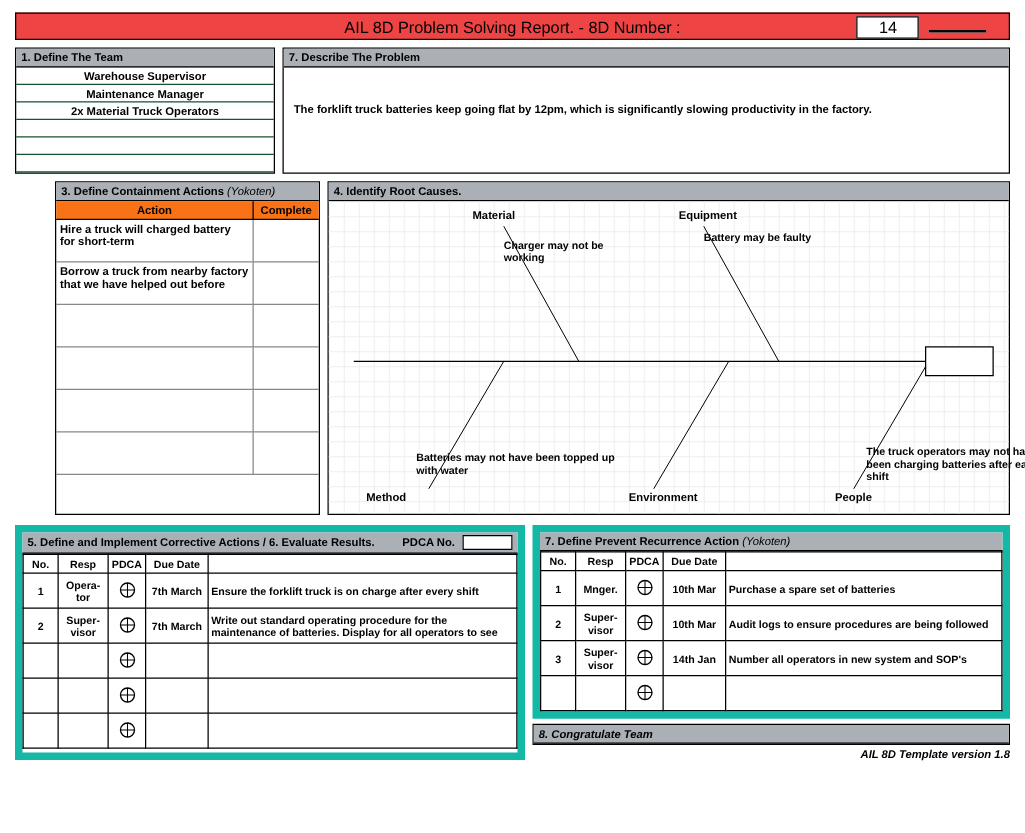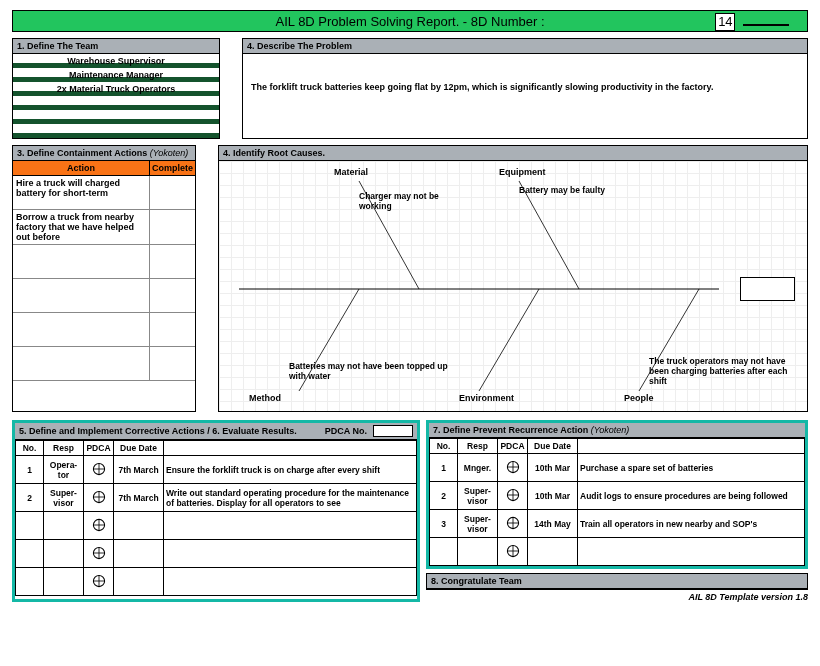--- a/index.html
+++ b/index.html
@@ -1,56 +1,56 @@
 <!DOCTYPE html>
 <html><head>
 <meta charset="utf-8">
 <style>
   * { box-sizing: border-box; margin: 0; padding: 0; }
   body { font-family: Arial, sans-serif; font-size: 9px; background: #fff; width: 820px; }
   .page { width: 820px; padding: 10px 12px; }
-  .title-bar { border: 1px solid #000; background: #22c55e; height: 22px; line-height: 22px; text-align: center; font-size: 13px; position: relative; }
+  .title-bar { border: 1px solid #000; background: #ef4444; height: 22px; line-height: 22px; text-align: center; font-size: 13px; position: relative; }
   .title-bar .numbox { position: absolute; right: 16px; top: 2px; height: 16px; line-height: 16px; }
-  .title-bar .numbox .num { display: inline-block; border: 1px solid #000; background: #fff; width: 20px; text-align: center; margin: 0 2px; }
-  .row { display: flex; gap: 22px; margin-top: 6px; }
+  .title-bar .numbox .num { display: inline-block; border: 1px solid #000; background: #fff; width: 50px; text-align: center; margin: 0 2px; }
+  .row { display: flex; gap: 6px; margin-top: 6px; }
   .panel { border: 1px solid #000; }
   .panel > .phead { background: #aab0b6; border-bottom: 1px solid #000; font-weight: bold; padding: 2px 4px; font-size: 9px; }
   .ital { font-style: italic; font-weight: normal; }
   .teambox { width: 208px; }
   .teambox .teamlist { }
-  .teambox .teamrow { border-bottom: 5px solid #14532d; text-align: center; height: 14px; line-height: 14px; font-weight: bold; }
+  .teambox .teamrow { border-bottom: 1px solid #14532d; text-align: center; height: 14px; line-height: 14px; font-weight: bold; }
   .descbox { flex: 1; }
   .descbox .desctext { padding: 28px 8px; font-weight: bold; }
-  .containbox { width: 184px; }
+  .containbox { width: 212px; margin-left: 32px; }
   .containbox table { width: 100%; border-collapse: collapse; }
   .containbox th { background: #f97316; border-bottom: 1px solid #000; border-right: 1px solid #000; font-weight: bold; text-align: center; padding: 2px; }
   .containbox th:last-child { border-right: none; }
   .containbox td { border-bottom: 1px solid #888; border-right: 1px solid #888; padding: 2px 3px; font-weight: bold; height: 34px; vertical-align: top; }
   .containbox td:last-child { border-right: none; }
   .fishbox { flex: 1; position: relative; }
   .fishbox .fisharea { position: relative; height: 250px; background-image: linear-gradient(#eee 1px, transparent 1px), linear-gradient(90deg, #eee 1px, transparent 1px); background-size: 12px 12px; padding-left: 40px; }
   .fishlabel { position: absolute; font-weight: bold; }
   .fishnote { position: absolute; font-weight: bold; width: 140px; font-size: 8.5px; }
   .fishhead { position: absolute; right: 12px; top: 116px; width: 55px; height: 24px; border: 1px solid #000; background: #fff; }
   svg.fishsvg { position: absolute; left: 0; top: 0; width: 100%; height: 100%; pointer-events: none; }
   .actgrid { display: flex; gap: 6px; margin-top: 8px; }
-  .actpanel { border: 3px solid #14b8a6; }
+  .actpanel { border: 6px solid #14b8a6; }
   .actpanel .phead { background: #aab0b6; border-bottom: 1px solid #000; font-weight: bold; padding: 2px 4px; display: flex; align-items: center; }
   .actpanel .phead .pdcalabel { margin-left: auto; padding-right: 4px; }
   .actpanel .phead .pdcabox { display: inline-block; width: 40px; height: 12px; border: 1px solid #000; background: #fff; margin-left: 2px; }
   table.actions { width: 100%; border-collapse: collapse; }
   table.actions th, table.actions td { border: 1px solid #000; padding: 2px; text-align: center; font-size: 8.5px; }
   table.actions th { font-weight: bold; background: #fff; }
   table.actions td.desc { text-align: left; font-weight: bold; }
   table.actions td { height: 28px; font-weight: bold; }
   .pdca-icon { width: 14px; height: 14px; display: inline-block; }
   .pdca-icon svg { width: 14px; height: 14px; }
   .left-actions { width: 408px; }
   .right-actions { flex: 1; }
-  .congrats { border: 1px solid #000; margin-top: 4px; }
+  .congrats { border: 1px solid #000; margin-top: 4px; font-style: italic; }
   .congrats .phead { background: #aab0b6; font-weight: bold; padding: 2px 4px; border-bottom: 1px solid #000; }
   .footer-note { text-align: right; font-style: italic; font-weight: bold; font-size: 9px; padding-top: 2px; }
 </style>
 </head>
 <body>
 
 <div class="page">
 
   <div class="title-bar">
     <span>AIL 8D Problem Solving Report.  -  8D Number :</span>
@@ -66,21 +66,21 @@
       <div class="teamlist" id="teamlist">
           <div class="teamrow">Warehouse Supervisor</div>
           <div class="teamrow">Maintenance Manager</div>
           <div class="teamrow">2x Material Truck Operators</div>
           <div class="teamrow"></div>
           <div class="teamrow"></div>
           <div class="teamrow"></div>
         </div>
     </div>
     <div class="panel descbox">
-      <div class="phead">4. Describe The Problem</div>
+      <div class="phead">7. Describe The Problem</div>
       <div class="desctext">The forklift truck batteries keep going flat by 12pm, which is significantly slowing productivity in the factory.</div>
     </div>
   </div>
 
   <div class="row">
     <div class="panel containbox">
       <div class="phead">
         <span>3. Define Containment Actions </span><span class="ital">(Yokoten)</span>
       </div>
       <table>
@@ -263,22 +263,22 @@
                 <td class="desc">Audit logs to ensure procedures are being followed</td>
               </tr>
               <tr>
                 <td>3</td>
                 <td>Super-visor</td>
                 <td><span class="pdca-icon"><svg viewBox="0 0 20 20">
                       <circle cx="10" cy="10" r="8" fill="none" stroke="#000" stroke-width="1.5"></circle>
                       <line x1="10" y1="2" x2="10" y2="18" stroke="#000" stroke-width="1.2"></line>
                       <line x1="2" y1="10" x2="18" y2="10" stroke="#000" stroke-width="1.2"></line>
                     </svg></span></td>
-                <td>14th May</td>
-                <td class="desc">Train all operators in new nearby and SOP's</td>
+                <td>14th Jan</td>
+                <td class="desc">Number all operators in new system and SOP's</td>
               </tr>
               <tr>
                 <td></td>
                 <td></td>
                 <td><span class="pdca-icon"><svg viewBox="0 0 20 20">
                       <circle cx="10" cy="10" r="8" fill="none" stroke="#000" stroke-width="1.5"></circle>
                       <line x1="10" y1="2" x2="10" y2="18" stroke="#000" stroke-width="1.2"></line>
                       <line x1="2" y1="10" x2="18" y2="10" stroke="#000" stroke-width="1.2"></line>
                     </svg></span></td>
                 <td></td>

